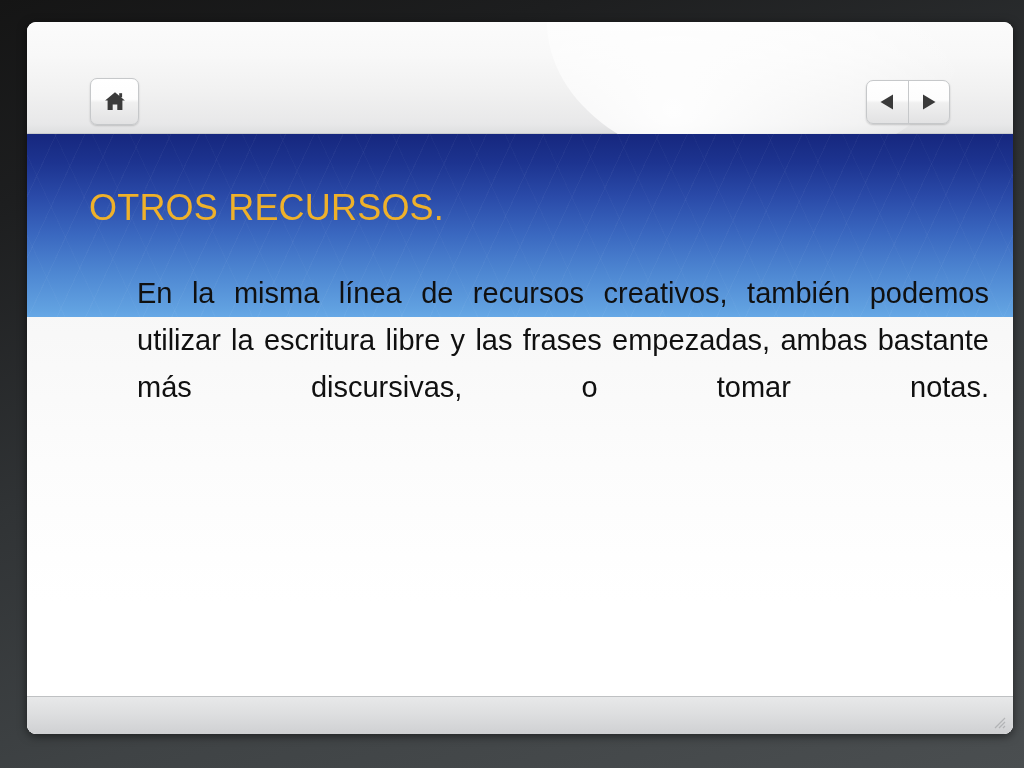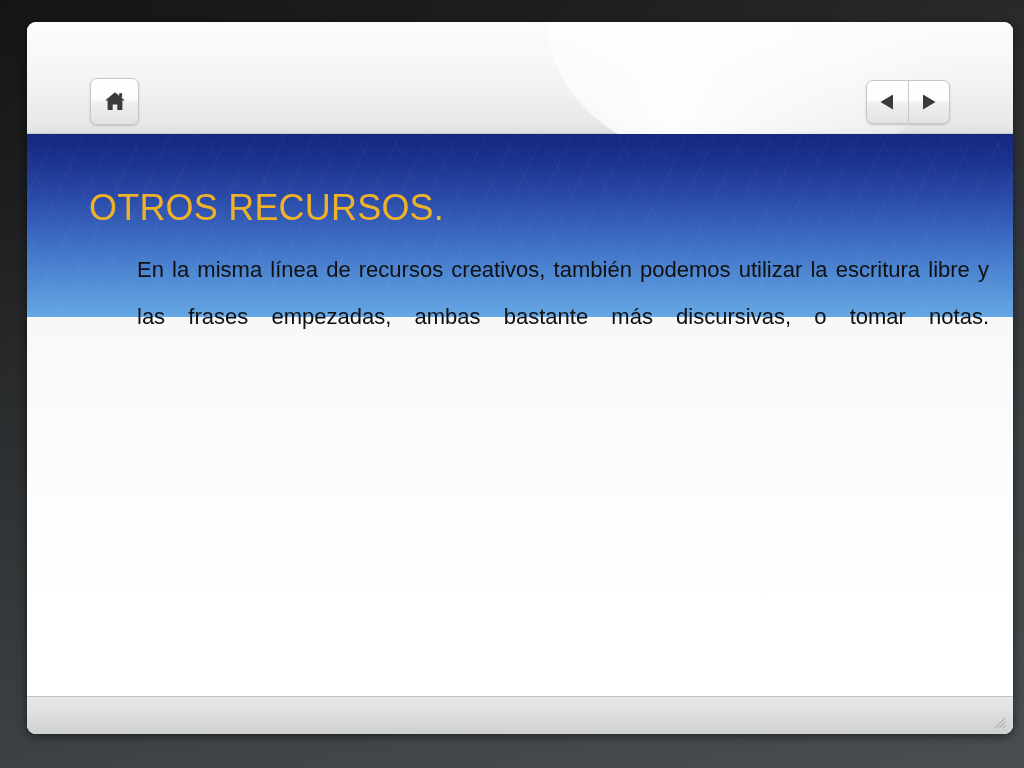--- a/index.html
+++ b/index.html
@@ -171,24 +171,24 @@
     font-weight: 400;
     letter-spacing: .2px;
     color: #efb12a;
     line-height: 1;
     white-space: nowrap;
   }
 
   #slide-body {
     position: absolute;
     left: 110px;
-    top: 112px;
+    top: 136px;
     width: 852px;
     margin: 0;
-    font-size: 22px;
+    font-size: 29px;
     line-height: 47px;
     color: #101010;
     text-align: justify;
     text-justify: inter-word;
     word-spacing: .02em;
   }
   #slide-body::after {
     
     content: "";
     display: inline-block;

